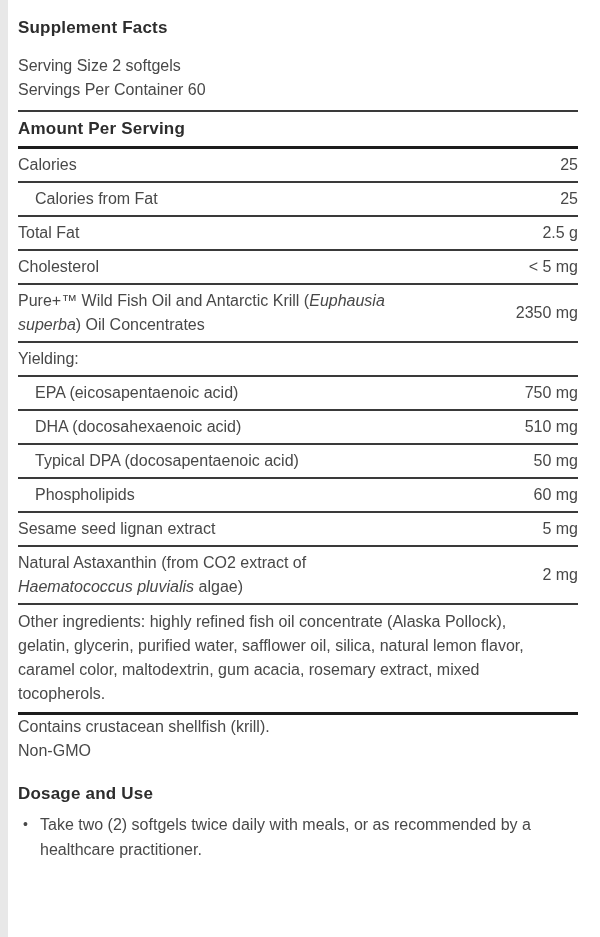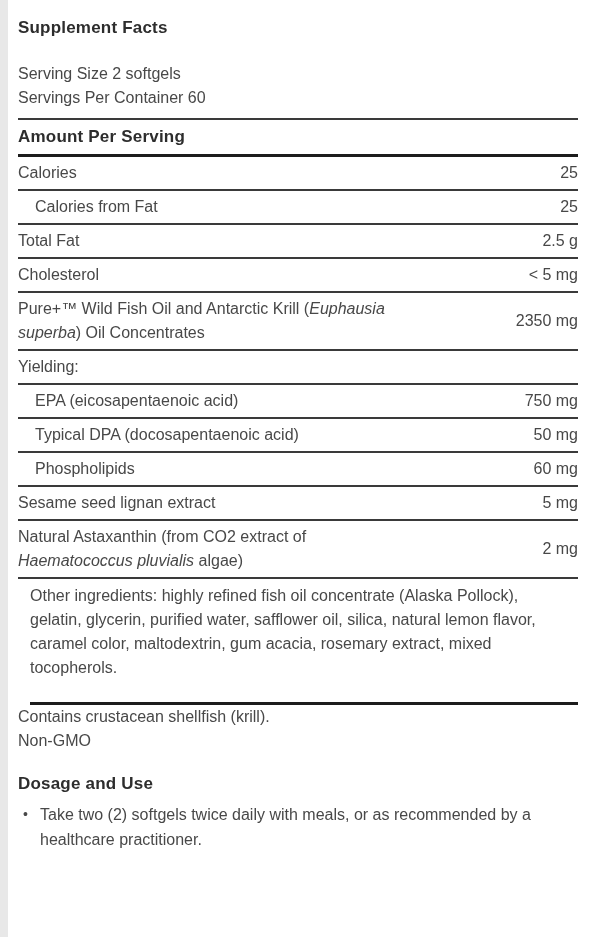--- a/index.html
+++ b/index.html
@@ -18,45 +18,44 @@
     position: absolute; left: 18px; top: 0;
     width: 560px;
     padding-top: 14px;
     color: #484848;
     font-size: 16px;
   }
   .facts-title {
     font-size: 17px; font-weight: bold; color: #2d2d2d;
     letter-spacing: 0.2px;
     line-height: 20px;
-    margin: 4px 0 24px 0;
+    margin: 4px 0 16px 0;
   }
   .serving-line { line-height: 24px; margin-bottom: 0; }
   .serving-block { border-bottom: 2px solid #3a3a3a; padding-bottom: 8px; }
   .aps-row {
     font-size: 17px; font-weight: bold; color: #2d2d2d;
     letter-spacing: 0.2px;
     line-height: 20px;
     padding: 7px 0;
     border-bottom: 3px solid #1c1c1c;
   }
   .s-row {
     display: flex; align-items: center;
     padding: 4px 0;
     border-bottom: 2px solid #3a3a3a;
     line-height: 24px;
   }
   .s-row .row-name { flex: 1 1 auto; padding-right: 10px; }
   .s-row.indent .row-name { padding-left: 17px; }
   .s-row .row-amount { flex: 0 0 auto; text-align: right; white-space: nowrap; }
   .other-ingredients {
-    padding: 5px 0 22px 0;
+    padding: 5px 0 6px 0;
     line-height: 24px;
     border-bottom: 3px solid #1c1c1c;
-    margin-left: 12px;
   }
   .allergen-block { padding-top: 0; line-height: 24px; }
   .dosage-heading {
     font-size: 17px; font-weight: bold; color: #2d2d2d;
     letter-spacing: 0.2px;
     line-height: 20px;
     margin-top: 21px;
   }
   .dosage-list { margin-top: 8px; list-style: none; }
   .dosage-list li { display: flex; line-height: 25px; }
@@ -113,20 +112,24 @@
   <div class="s-row">
     <div class="row-name"><span>Yielding:</span></div>
     <div class="row-amount"></div>
   </div>
 
   <div class="s-row indent">
     <div class="row-name"><span>EPA (eicosapentaenoic acid)</span></div>
     <div class="row-amount">750 mg</div>
   </div>
 
+  <div class="s-row indent">
+    <div class="row-name"><span>DHA (docosahexaenoic acid)</span></div>
+    <div class="row-amount">510 mg</div>
+  </div>
 
   <div class="s-row indent">
     <div class="row-name"><span>Typical DPA (docosapentaenoic acid)</span></div>
     <div class="row-amount">50 mg</div>
   </div>
 
   <div class="s-row indent">
     <div class="row-name"><span>Phospholipids</span></div>
     <div class="row-amount">60 mg</div>
   </div>

